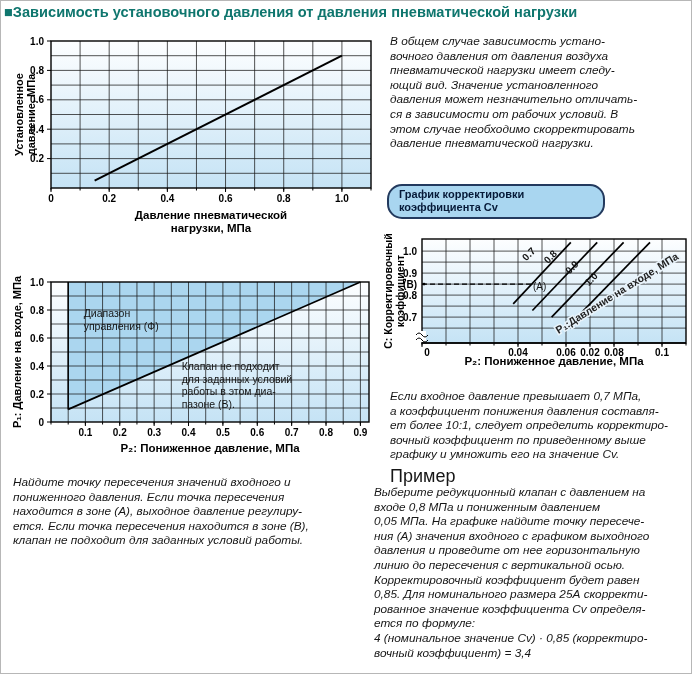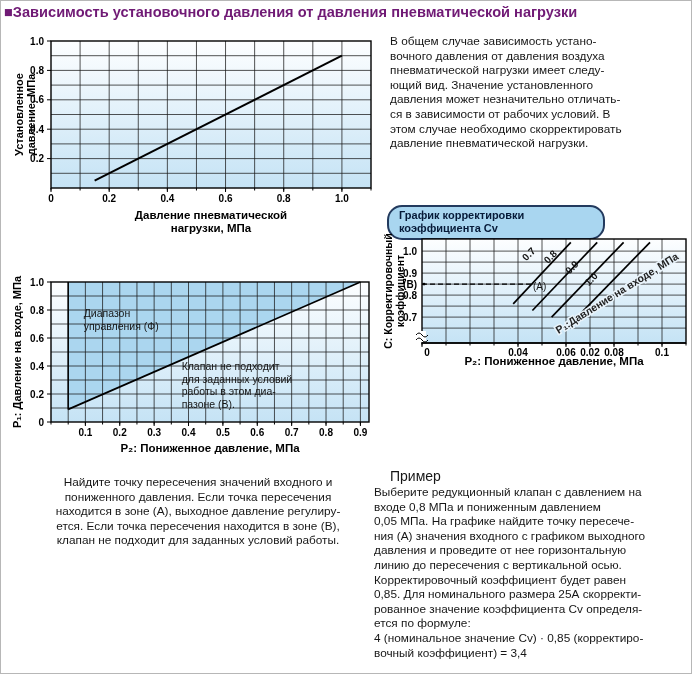--- a/index.html
+++ b/index.html
@@ -1,24 +1,24 @@
 <!DOCTYPE html>
 <html><head>
 <meta charset="utf-8">
 <style>
   html,body{margin:0;padding:0;background:#fff;}
   .page{position:relative;width:692px;height:674px;background:#ffffff;
         font-family:"Liberation Sans","DejaVu Sans",sans-serif;color:#111;
         border:1px solid #b7b7b7;box-sizing:border-box;overflow:hidden;}
-  .title{position:absolute;left:3px;top:3px;font-size:14.6px;font-weight:bold;color:#701a75;}
-  .para{position:absolute;font-size:11.8px;line-height:14.6px;white-space:pre-line;color:#161616;}
-  .para-head{position:absolute;font-size:14px;line-height:14.6px;color:#161616;}
+  .title{position:absolute;left:3px;top:3px;font-size:14.6px;font-weight:bold;color:#0f766e;}
+  .para{position:absolute;font-size:11.8px;line-height:14.6px;white-space:pre-line;color:#161616;font-style:italic;}
+  .para-head{position:absolute;font-size:18px;line-height:14.6px;color:#161616;}
   .pill{position:absolute;background:#a9d6f0;border:2px solid #233a5e;border-radius:15px;
         padding:2px 10px 3px 10px;font-size:11px;font-weight:bold;line-height:13px;
-        white-space:pre-line;color:#061a38;box-sizing:border-box;margin-top:21px;}
+        white-space:pre-line;color:#061a38;box-sizing:border-box;}
   svg{position:absolute;overflow:visible;}
 </style>
 </head>
 <body>
 
 <div class="page">
 
   <div class="title">■Зависимость установочного давления от давления пневматической нагрузки</div>
 
   <svg id="svg-chart1" width="372" height="206" style="left:8px;top:33px;">
@@ -271,26 +271,31 @@
       <text x="76.65945945945946" y="40" font-size="10.5" text-anchor="start" fill="#151515">Диапазон</text>
       <text x="76.65945945945946" y="52.5" font-size="10.5" text-anchor="start" fill="#151515">управления (Ф)</text>
       <text x="174.63783783783782" y="93.2" font-size="10.5" text-anchor="start" fill="#151515">Клапан не подходит</text>
       <text x="174.63783783783782" y="105.7" font-size="10.5" text-anchor="start" fill="#151515">для заданных условий</text>
       <text x="174.63783783783782" y="118.2" font-size="10.5" text-anchor="start" fill="#151515">работы в этом диа-</text>
       <text x="174.63783783783782" y="130.7" font-size="10.5" text-anchor="start" fill="#151515">пазоне (В).</text>
       <text x="203" y="175" font-size="11.5" text-anchor="middle" fill="#000" font-weight="bold">P₂: Пониженное давление, МПа</text>
       <text x="14" y="75" font-size="11" text-anchor="middle" fill="#000" font-weight="bold" transform="rotate(-90 14 75)">P₁: Давление на входе, МПа</text>
     </svg>
 
-  <div class="para" style="left:20px;top:474px;width:354px;text-align:center;">Найдите точку пересечения значений входного и
+  <div class="para" style="left:12px;top:474px;width:354px;">Найдите точку пересечения значений входного и
 пониженного давления. Если точка пересечения
 находится в зоне (А), выходное давление регулиру-
 ется. Если точка пересечения находится в зоне (В),
 клапан не подходит для заданных условий работы.</div>
 
+  <div class="para" style="left:389px;top:388px;width:302px;">Если входное давление превышает 0,7 МПа,
+а коэффициент понижения давления составля-
+ет более 10:1, следует определить корректиро-
+вочный коэффициент по приведенному выше
+графику и умножить его на значение Cv.</div>
 
   <div class="para-head" style="left:389px;top:468px;">Пример</div>
 
   <div class="para" style="left:373px;top:484px;width:302px;">Выберите редукционный клапан с давлением на
 входе 0,8 МПа и пониженным давлением
 0,05 МПа. На графике найдите точку пересече-
 ния (А) значения входного с графиком выходного
 давления и проведите от нее горизонтальную
 линию до пересечения с вертикальной осью.
 Корректировочный коэффициент будет равен

